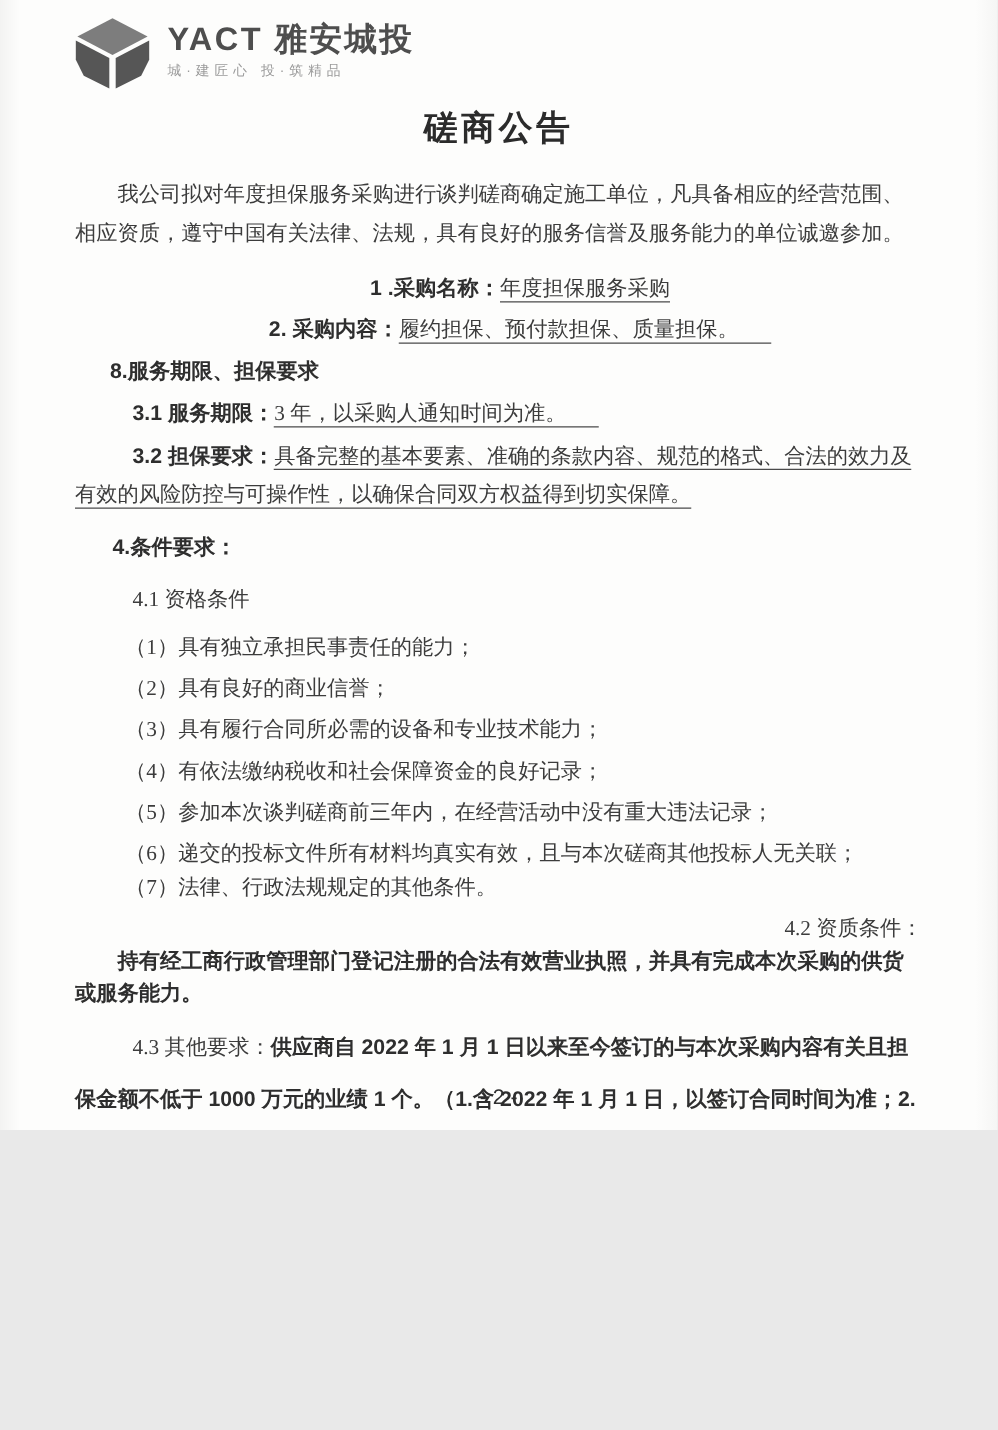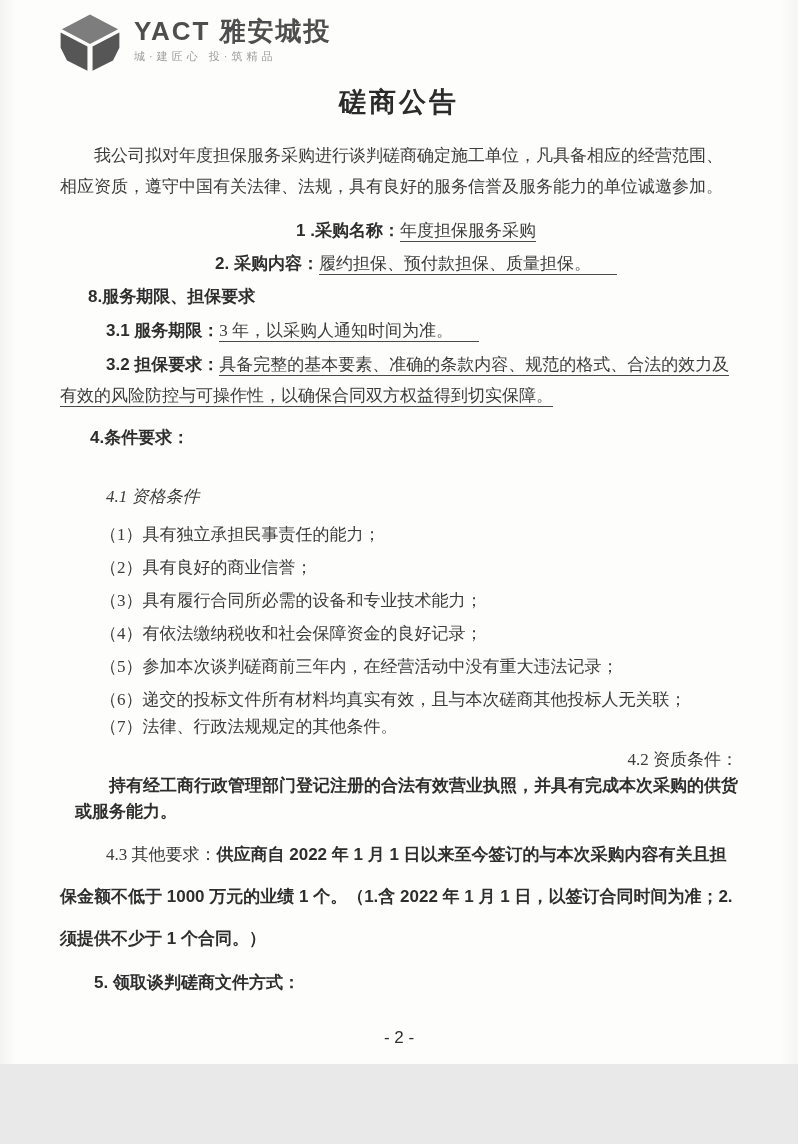--- a/index.html
+++ b/index.html
@@ -3,21 +3,21 @@
 <meta charset="utf-8">
 <style>
   * { margin:0; padding:0; box-sizing:border-box; }
   html,body { width:798px; height:1144px; }
   body{
     font-family:"Liberation Serif","DejaVu Serif",serif;
     background:#e9e9e9;
   }
   .page{
     position:relative;
-    width:798px; height:1064px;
+    width:798px; height:904px;
     background:linear-gradient(90deg,#f3f3f2 0px,#fdfdfc 16px,#fdfdfc 780px,#f5f5f4 798px);
     color:#3c3c3c;
     overflow:hidden;
   }
   
   .logo{
     position:absolute; left:58px; top:12px;
     display:flex; align-items:flex-start; gap:12px;
   }
   .logo svg{ display:block; }
@@ -45,26 +45,26 @@
   .u-ext{ padding-right:26px; }
 
   .indent2{ text-indent:34px; }
   .intro{ margin-bottom:13px; }
   .num-item{ margin-left:34px;text-align:center; }
   .num-item.gap{ margin-top:2px; }
   .sec3{ margin-left:28px; margin-top:2px; }
   .sub{ margin-left:46px; margin-top:3px; }
   .hang{ text-indent:46px; margin-top:3px; }
   .sec4{ margin-left:30px; margin-top:11px; }
-  .s41{ margin-left:46px; margin-top:28px;font-style:italic; }
+  .s41{ margin-left:46px; margin-top:11px; }
   .qual{ margin-left:40px; margin-top:2px; }
   .qual.first{ margin-top:7px; }
   .qual.tight{ margin-top:-4px; }
   .s42{ margin-left:46px; margin-top:4px; line-height:27px;text-align:right; }
-  .s42-body{ text-indent:34px; line-height:26px;margin-left:15px; }
+  .s42-body{ text-indent:34px; line-height:26px; }
   .s43{ text-indent:46px; margin-top:9px; line-height:42px; }
   .reg{ margin-left:-18px; margin-right:-4px; text-indent:58px; margin-top:8px; line-height:42px; }
   .s5{ margin-left:34px; margin-top:7px; }
   .footer{
     position:absolute; bottom:16px; left:0; width:798px;
     text-align:center; font-size:17px; color:#2e2e2e;
     font-family:"Liberation Sans","DejaVu Sans",sans-serif;
   }
 </style>
 </head>

